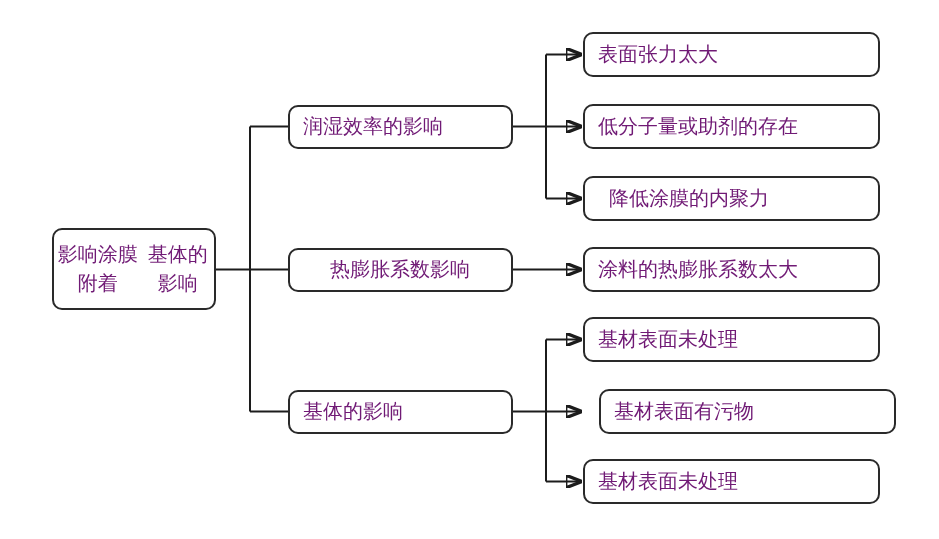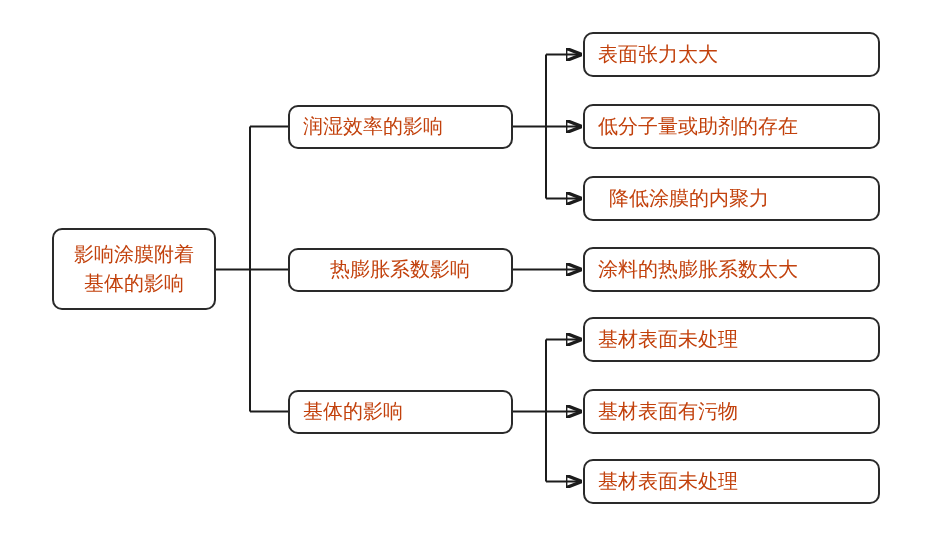--- a/index.html
+++ b/index.html
@@ -26,31 +26,31 @@
     stroke: #1c1c1c;
     stroke-width: 2;
     fill: none;
   }
   .node {
     position: absolute;
     box-sizing: border-box;
     background: #ffffff;
     border: 2px solid #2a2a2a;
     border-radius: 10px;
-    color: #c2410c;
+    color: #701a75;
     font-size: 20px;
     display: flex;
     align-items: center;
   }
   .node-root {
     left: 52px;
     top: 228px;
     width: 164px;
     height: 82px;
-    flex-direction: column;
+    flex-direction: row;
     justify-content: center;
     text-align: center;
     line-height: 1.45;
   }
   .node-branch {
     left: 288px;
     width: 225px;
     height: 44px;
     padding-left: 13px;
   }
@@ -61,21 +61,21 @@
     padding-left: 13px;
   }
   .b1 { top: 104.5px; text-align: right; }
   .b2 { top: 247.5px; padding-left: 40px; }
   .b3 { top: 389.5px; }
   .l1 { top: 32px; }
   .l2 { top: 104px; }
   .l3 { top: 176px; padding-left: 24px; }
   .l4 { top: 247px; }
   .l5 { top: 317px; }
-  .l6 { top: 389px; }
+  .l6 { top: 389px; margin-left: 16px; }
   .l7 { top: 459px; }
 </style>
 </head>
 <body>
 
 <div class="stage">
 
   <svg class="connectors" width="939" height="539" viewBox="0 0 939 539" aria-hidden="true">
     <defs>
       <marker id="arrow" viewBox="0 0 10 8" refX="9.5" refY="4" markerWidth="8" markerHeight="6.4" orient="auto">

